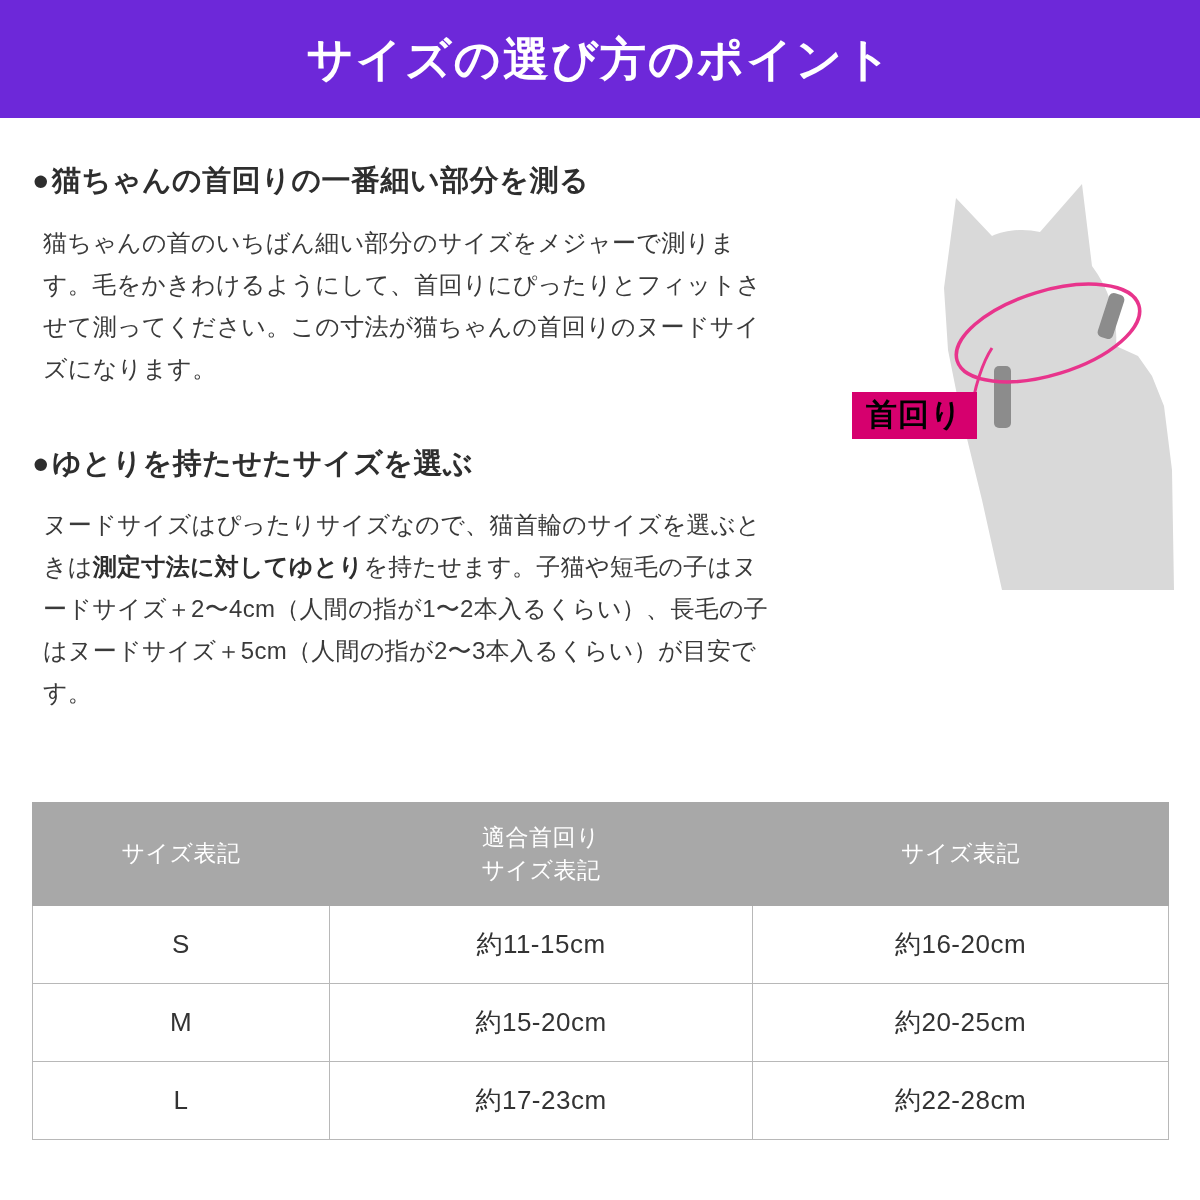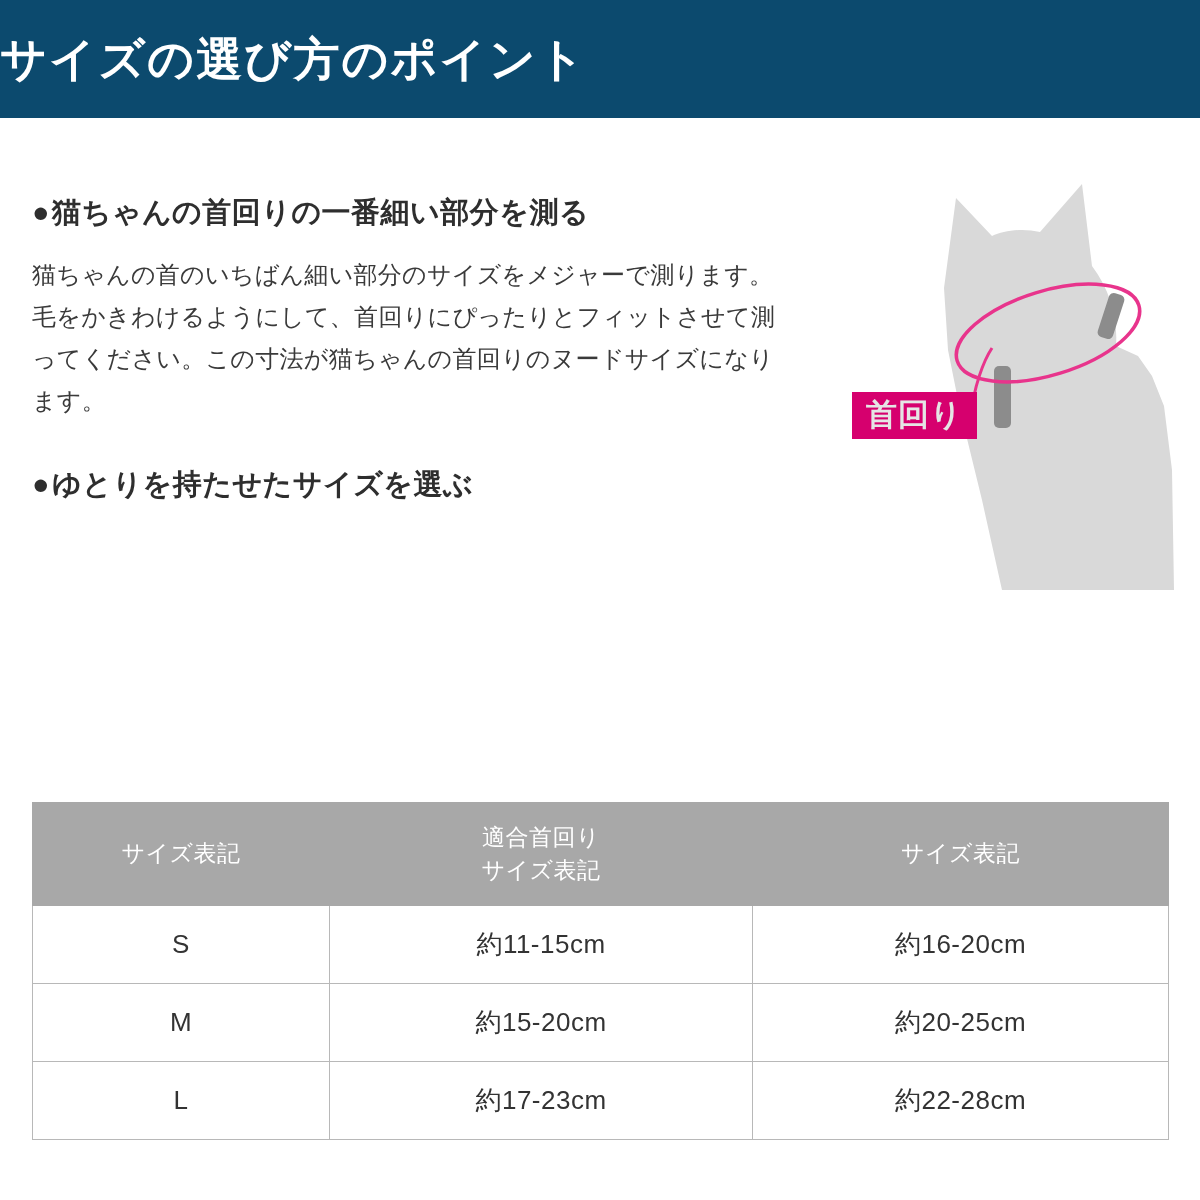--- a/index.html
+++ b/index.html
@@ -13,65 +13,65 @@
     font-family: "Liberation Sans", sans-serif;
     color: #333333;
     overflow: hidden;
     position: relative;
   }
 
   
   .header-banner {
     width: 1200px;
     height: 118px;
-    background: #0c4a6e;
+    background: #6d28d9;
     display: flex;
     align-items: center;
-    justify-content: flex-start;
+    justify-content: center;
     box-sizing: border-box;
   }
   .header-title {
     color: #ffffff;
     font-size: 46px;
     font-weight: bold;
     letter-spacing: 2px;
     line-height: 1;
     white-space: nowrap;
   }
 
   
   .content {
     position: relative;
     padding: 0 32px;
     box-sizing: border-box;
   }
 
   .text-column {
     width: 760px;
-    padding-top: 76px;
+    padding-top: 44px;
   }
 
   .section-heading {
     font-size: 29px;
     font-weight: bold;
     color: #2e2e2e;
     margin: 0 0 22px 0;
     line-height: 1.3;
     letter-spacing: 0.5px;
   }
   .section-heading .bullet {
     display: inline-block;
     margin-right: 2px;
   }
 
   .section-body {
     font-size: 24px;
     line-height: 1.75;
     color: #3a3a3a;
-    margin: 0;
+    margin: 11px;
     letter-spacing: 0.3px;
   }
   .section-body b {
     font-weight: bold;
     color: #2e2e2e;
   }
 
   .gap-block { height: 44px; }
 
   
@@ -83,21 +83,21 @@
     height: 420px;
   }
   .illustration svg {
     display: block;
   }
   .measure-label {
     position: absolute;
     left: 0px;
     top: 222px;
     background: #d6006e;
-    color: #e5e5e5;
+    color: #000000;
     font-size: 31px;
     font-weight: bold;
     padding: 7px 14px 9px 14px;
     line-height: 1;
     letter-spacing: 1px;
     white-space: nowrap;
   }
 
   
   .size-table-wrap {
@@ -150,20 +150,21 @@
     <h2 class="section-heading">
       <span class="bullet">●</span><span>猫ちゃんの首回りの一番細い部分を測る</span>
     </h2>
     <p class="section-body">猫ちゃんの首のいちばん細い部分のサイズをメジャーで測ります。毛をかきわけるようにして、首回りにぴったりとフィットさせて測ってください。この寸法が猫ちゃんの首回りのヌードサイズになります。</p>
 
     <div class="gap-block"></div>
 
     <h2 class="section-heading">
       <span class="bullet">●</span><span>ゆとりを持たせたサイズを選ぶ</span>
     </h2>
+    <p class="section-body"><span>ヌードサイズはぴったりサイズなので、猫首輪のサイズを選ぶときは</span><b>測定寸法に対してゆとり</b><span>を持たせます。子猫や短毛の子はヌードサイズ＋2〜4cm（人間の指が1〜2本入るくらい）、長毛の子はヌードサイズ＋5cm（人間の指が2〜3本入るくらい）が目安です。</span></p>
 
   </div>
 
   <div class="illustration">
     <svg width="330" height="420" viewBox="0 0 330 420" xmlns="http://www.w3.org/2000/svg">
 
       <path d="M92 118 L104 28 L140 66 C152 60 172 58 188 62 L230 14 L240 96
                C258 120 266 148 264 176
                L286 186 L300 206 L312 236 L320 300 L322 420
                L150 420 L130 330 L108 240 L96 180 Z" fill="#d9d9d9"></path>

